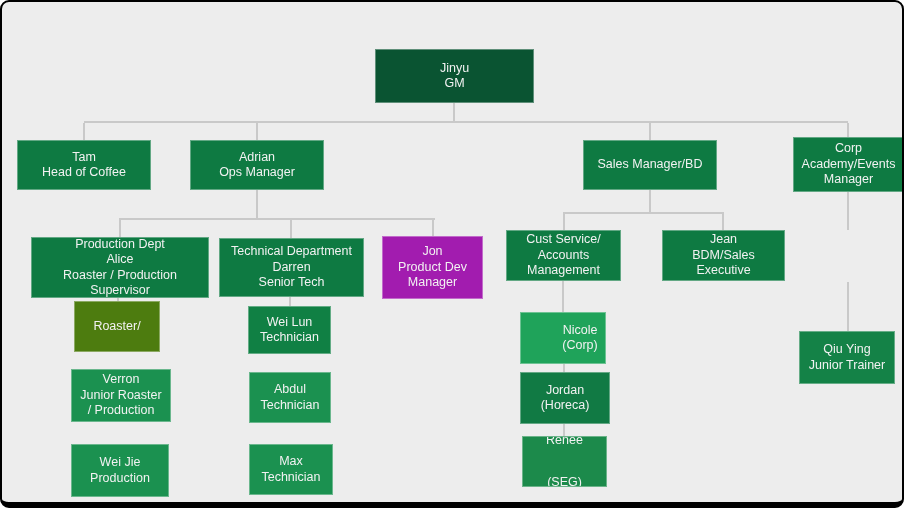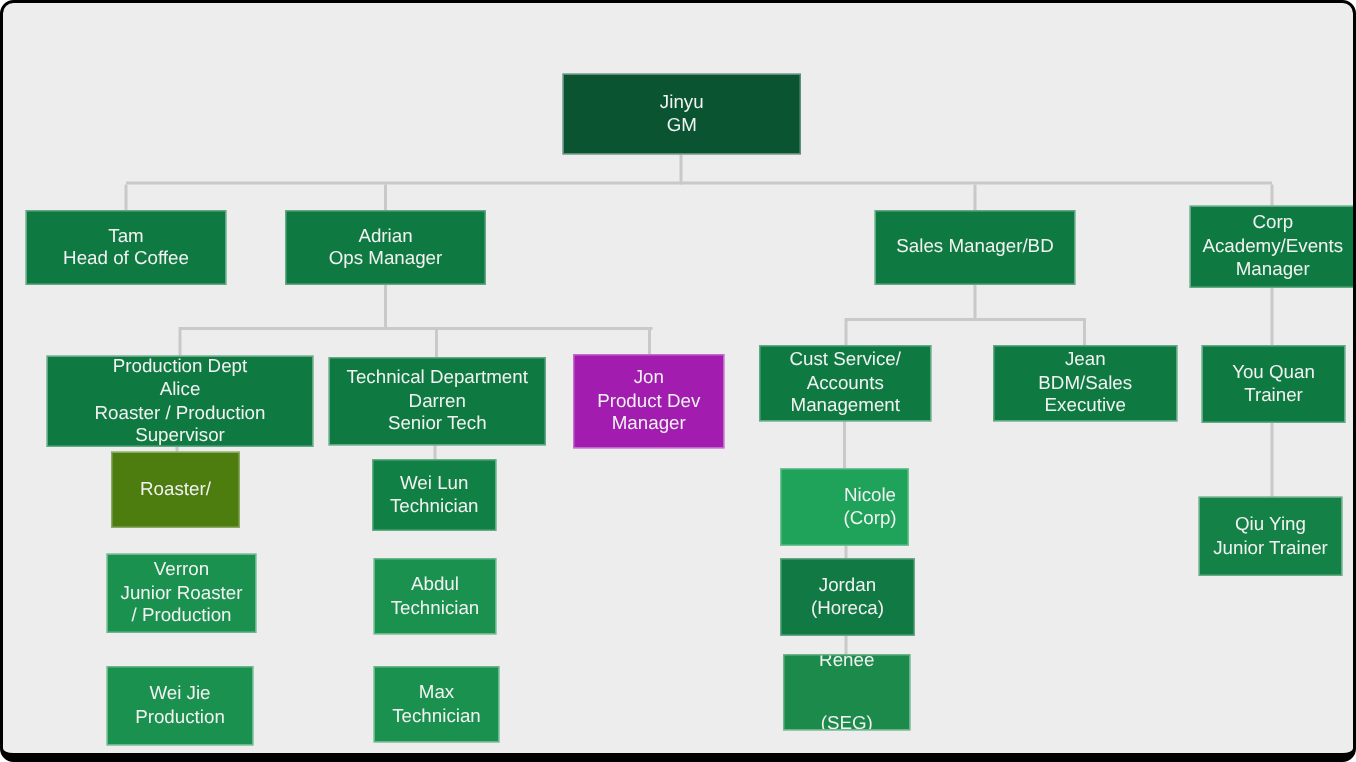--- a/index.html
+++ b/index.html
@@ -116,24 +116,20 @@
       <div class="node" style="left: 504px; top: 228px; width: 115px; height: 51px; background: rgb(14, 122, 66);">
         <span>Cust Service/</span>
         <span>Accounts</span>
         <span>Management</span>
       </div>
       <div class="node" style="left: 660px; top: 228px; width: 123px; height: 51px; background: rgb(14, 122, 66);">
         <span>Jean</span>
         <span>BDM/Sales</span>
         <span>Executive</span>
       </div>
-      <div class="node" style="left: 799px; top: 228px; width: 96px; height: 52px; background: rgb(14, 122, 66);">
-        <span>You Quan</span>
-        <span>Trainer</span>
-      </div>
       <div class="node" style="left: 72px; top: 299px; width: 86px; height: 51px; background: #4d7c0f; gap: 34px;">
         <span>Apple</span>
         <span>Roaster/</span>
         <span>Production</span>
       </div>
       <div class="node" style="left: 69px; top: 367px; width: 100px; height: 53px; background: rgb(27, 145, 80);">
         <span>Verron</span>
         <span>Junior Roaster</span>
         <span>/ Production</span>
       </div>

